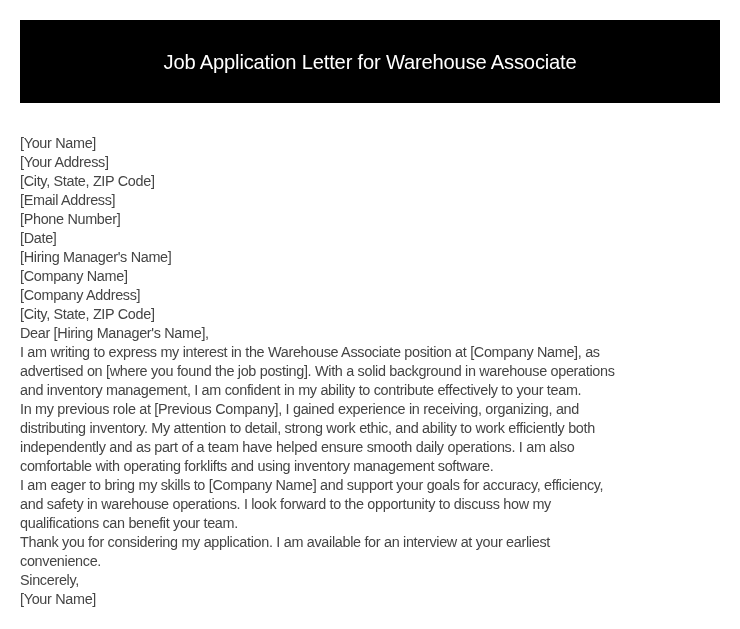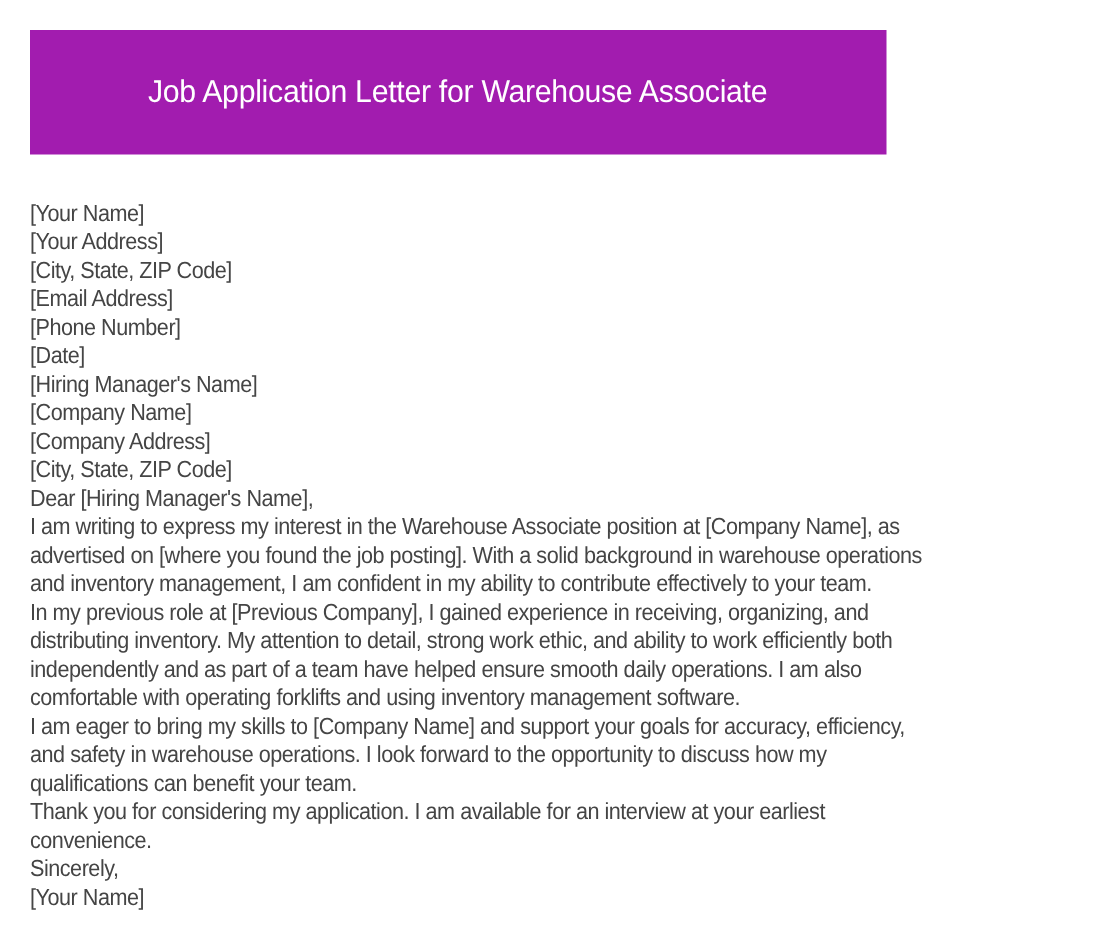--- a/index.html
+++ b/index.html
@@ -12,23 +12,23 @@
     }
     .page {
       position: relative;
       width: 740px;
       height: 629px;
     }
     .header {
       position: absolute;
       left: 20px;
       top: 20px;
-      width: 571px;
+      width: 700px;
       height: 83px;
-      background: #a21caf;
+      background: #000000;
       display: flex;
       align-items: center;
       justify-content: center;
     }
     .header-title {
       color: #ffffff;
       font-family: "Liberation Sans", sans-serif;
       font-size: 21px;
       letter-spacing: -0.2px;
       transform: scaleX(0.96);

